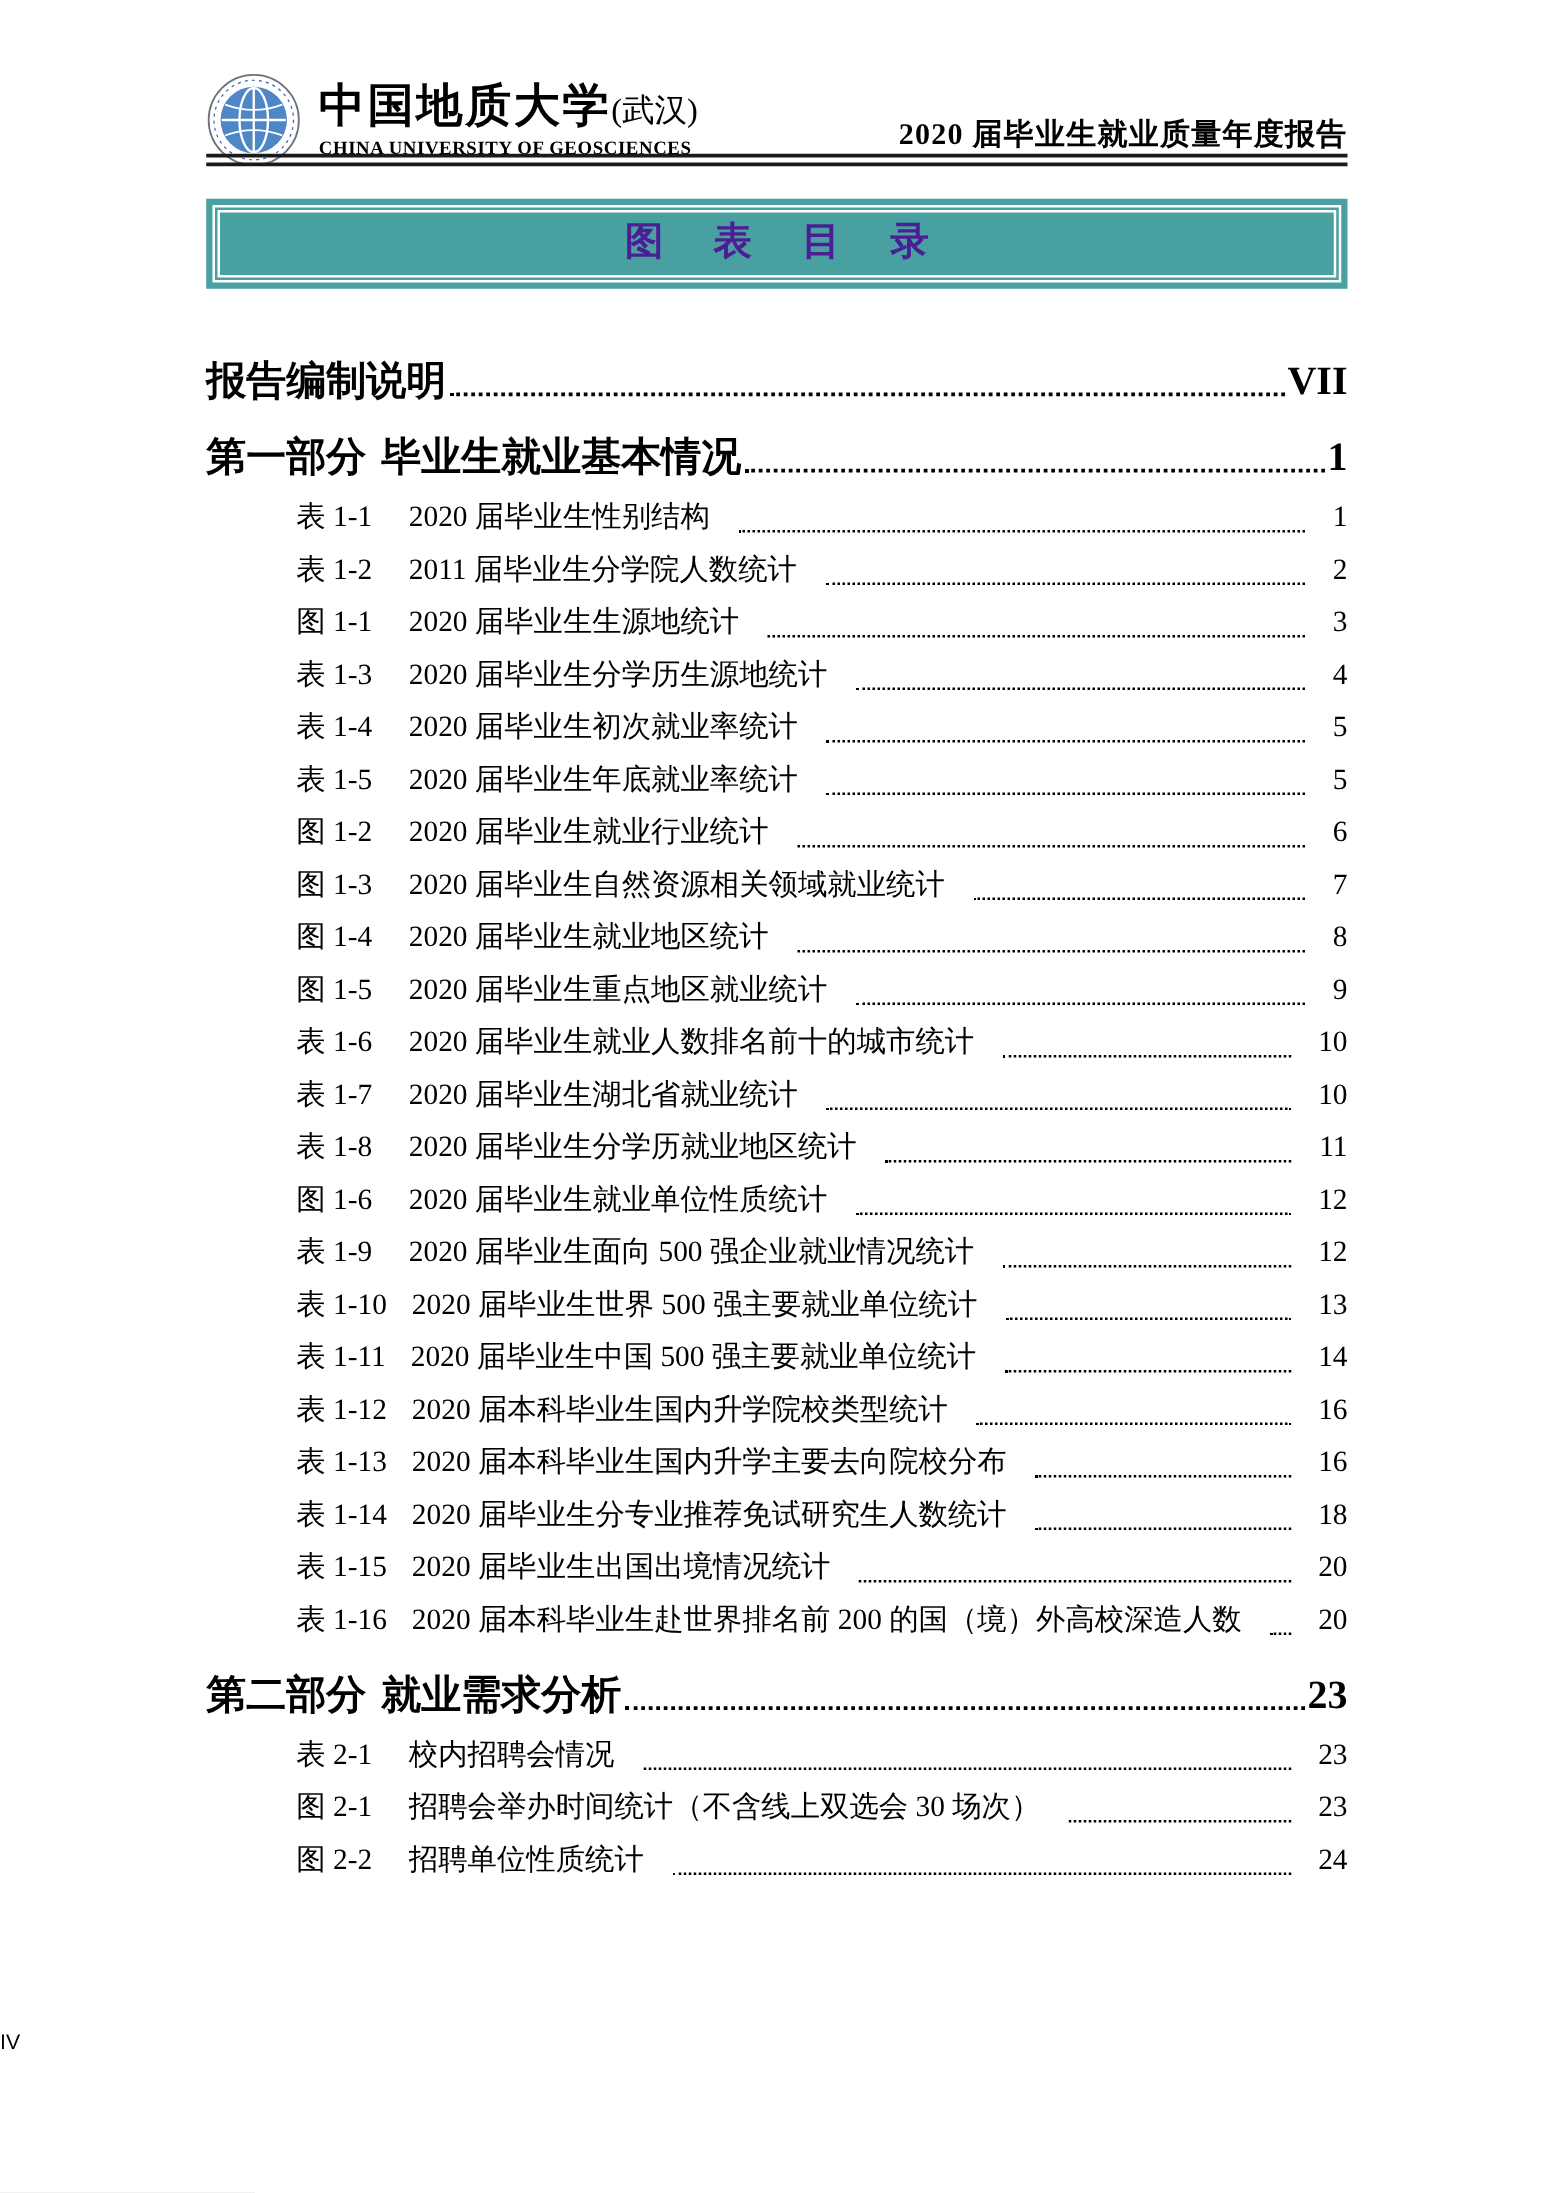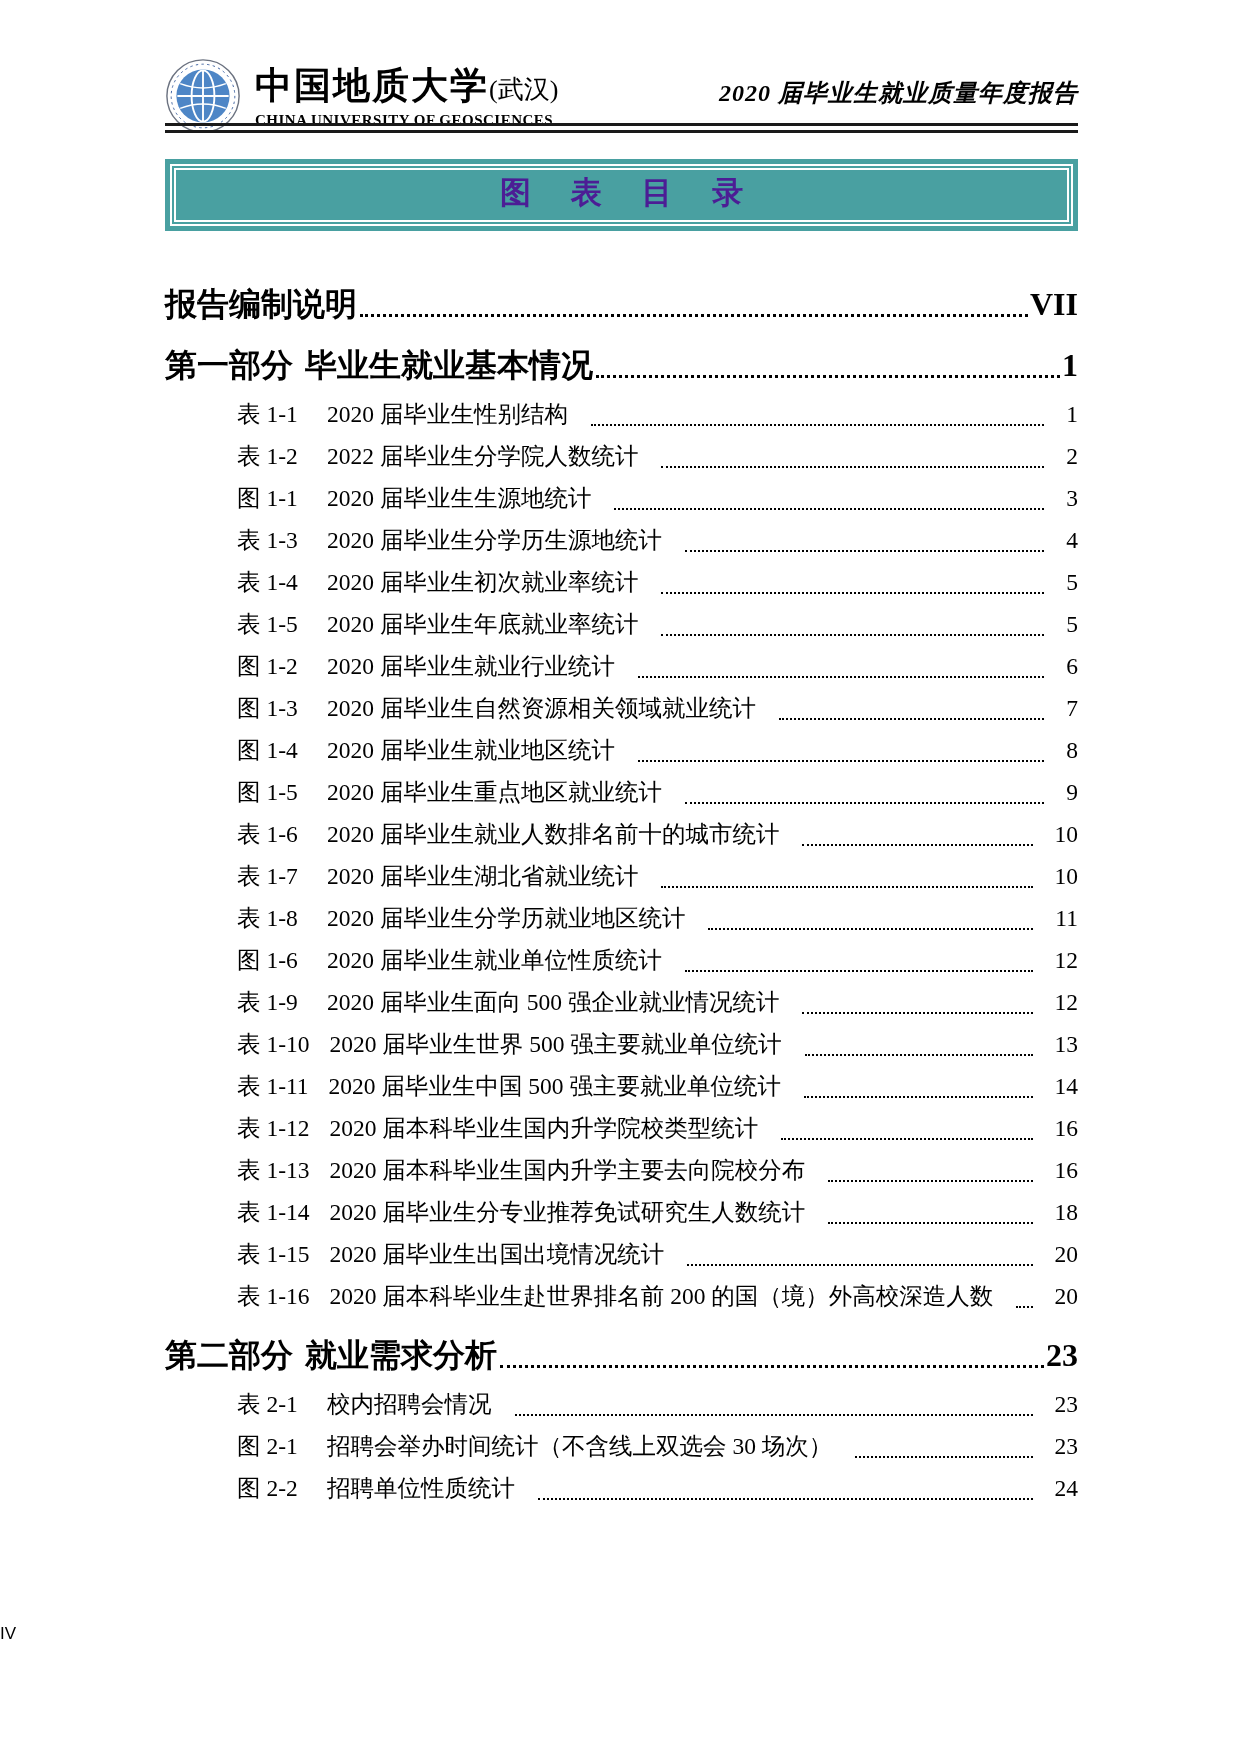--- a/index.html
+++ b/index.html
@@ -23,22 +23,22 @@
   .uni-zh {
     font-size:37px; font-weight:900; letter-spacing:2px;
     font-family:"Liberation Serif","DejaVu Serif",serif; line-height:40px;
   }
   .uni-campus { font-size:26px; font-weight:400; letter-spacing:0; }
   .uni-en {
     font-family:Liberation Serif, serif;
     font-size:15px; font-weight:bold; letter-spacing:0.5px; margin-top:2px;
   }
   .report-title {
-    position:absolute; right:0; bottom:24px;
-    font-size:24px; font-style:italic; font-weight:bold; letter-spacing:1px;
+    position:absolute; right:0; bottom:10px;
+    font-size:24px; font-weight:bold; letter-spacing:1px;
   }
   .header-rule {
     position:absolute; left:0; right:0; bottom:0;
     height:4px; border-top:3px solid #1a1a1a; border-bottom:3px solid #1a1a1a;
   }
 
   
   .banner { margin-top:26px; background:#49a0a1; padding:5px; }
   .banner-frame { border:2px solid #ffffff; padding:2px; }
   .banner-inner { border:2px solid #ffffff; text-align:center; padding:5px 0 9px; }
@@ -116,21 +116,21 @@
           <span class="toc-page">1</span>
         </div>
         <div class="toc-row sub">
           <span class="toc-label">表 1-1</span>
           <span class="toc-title">2020 届毕业生性别结构</span>
           <span class="toc-leader"></span>
           <span class="toc-page">1</span>
         </div>
         <div class="toc-row sub">
           <span class="toc-label">表 1-2</span>
-          <span class="toc-title">2022 届毕业生分学院人数统计</span>
+          <span class="toc-title">2011 届毕业生分学院人数统计</span>
           <span class="toc-leader"></span>
           <span class="toc-page">2</span>
         </div>
         <div class="toc-row sub">
           <span class="toc-label">图 1-1</span>
           <span class="toc-title">2020 届毕业生生源地统计</span>
           <span class="toc-leader"></span>
           <span class="toc-page">3</span>
         </div>
         <div class="toc-row sub">

